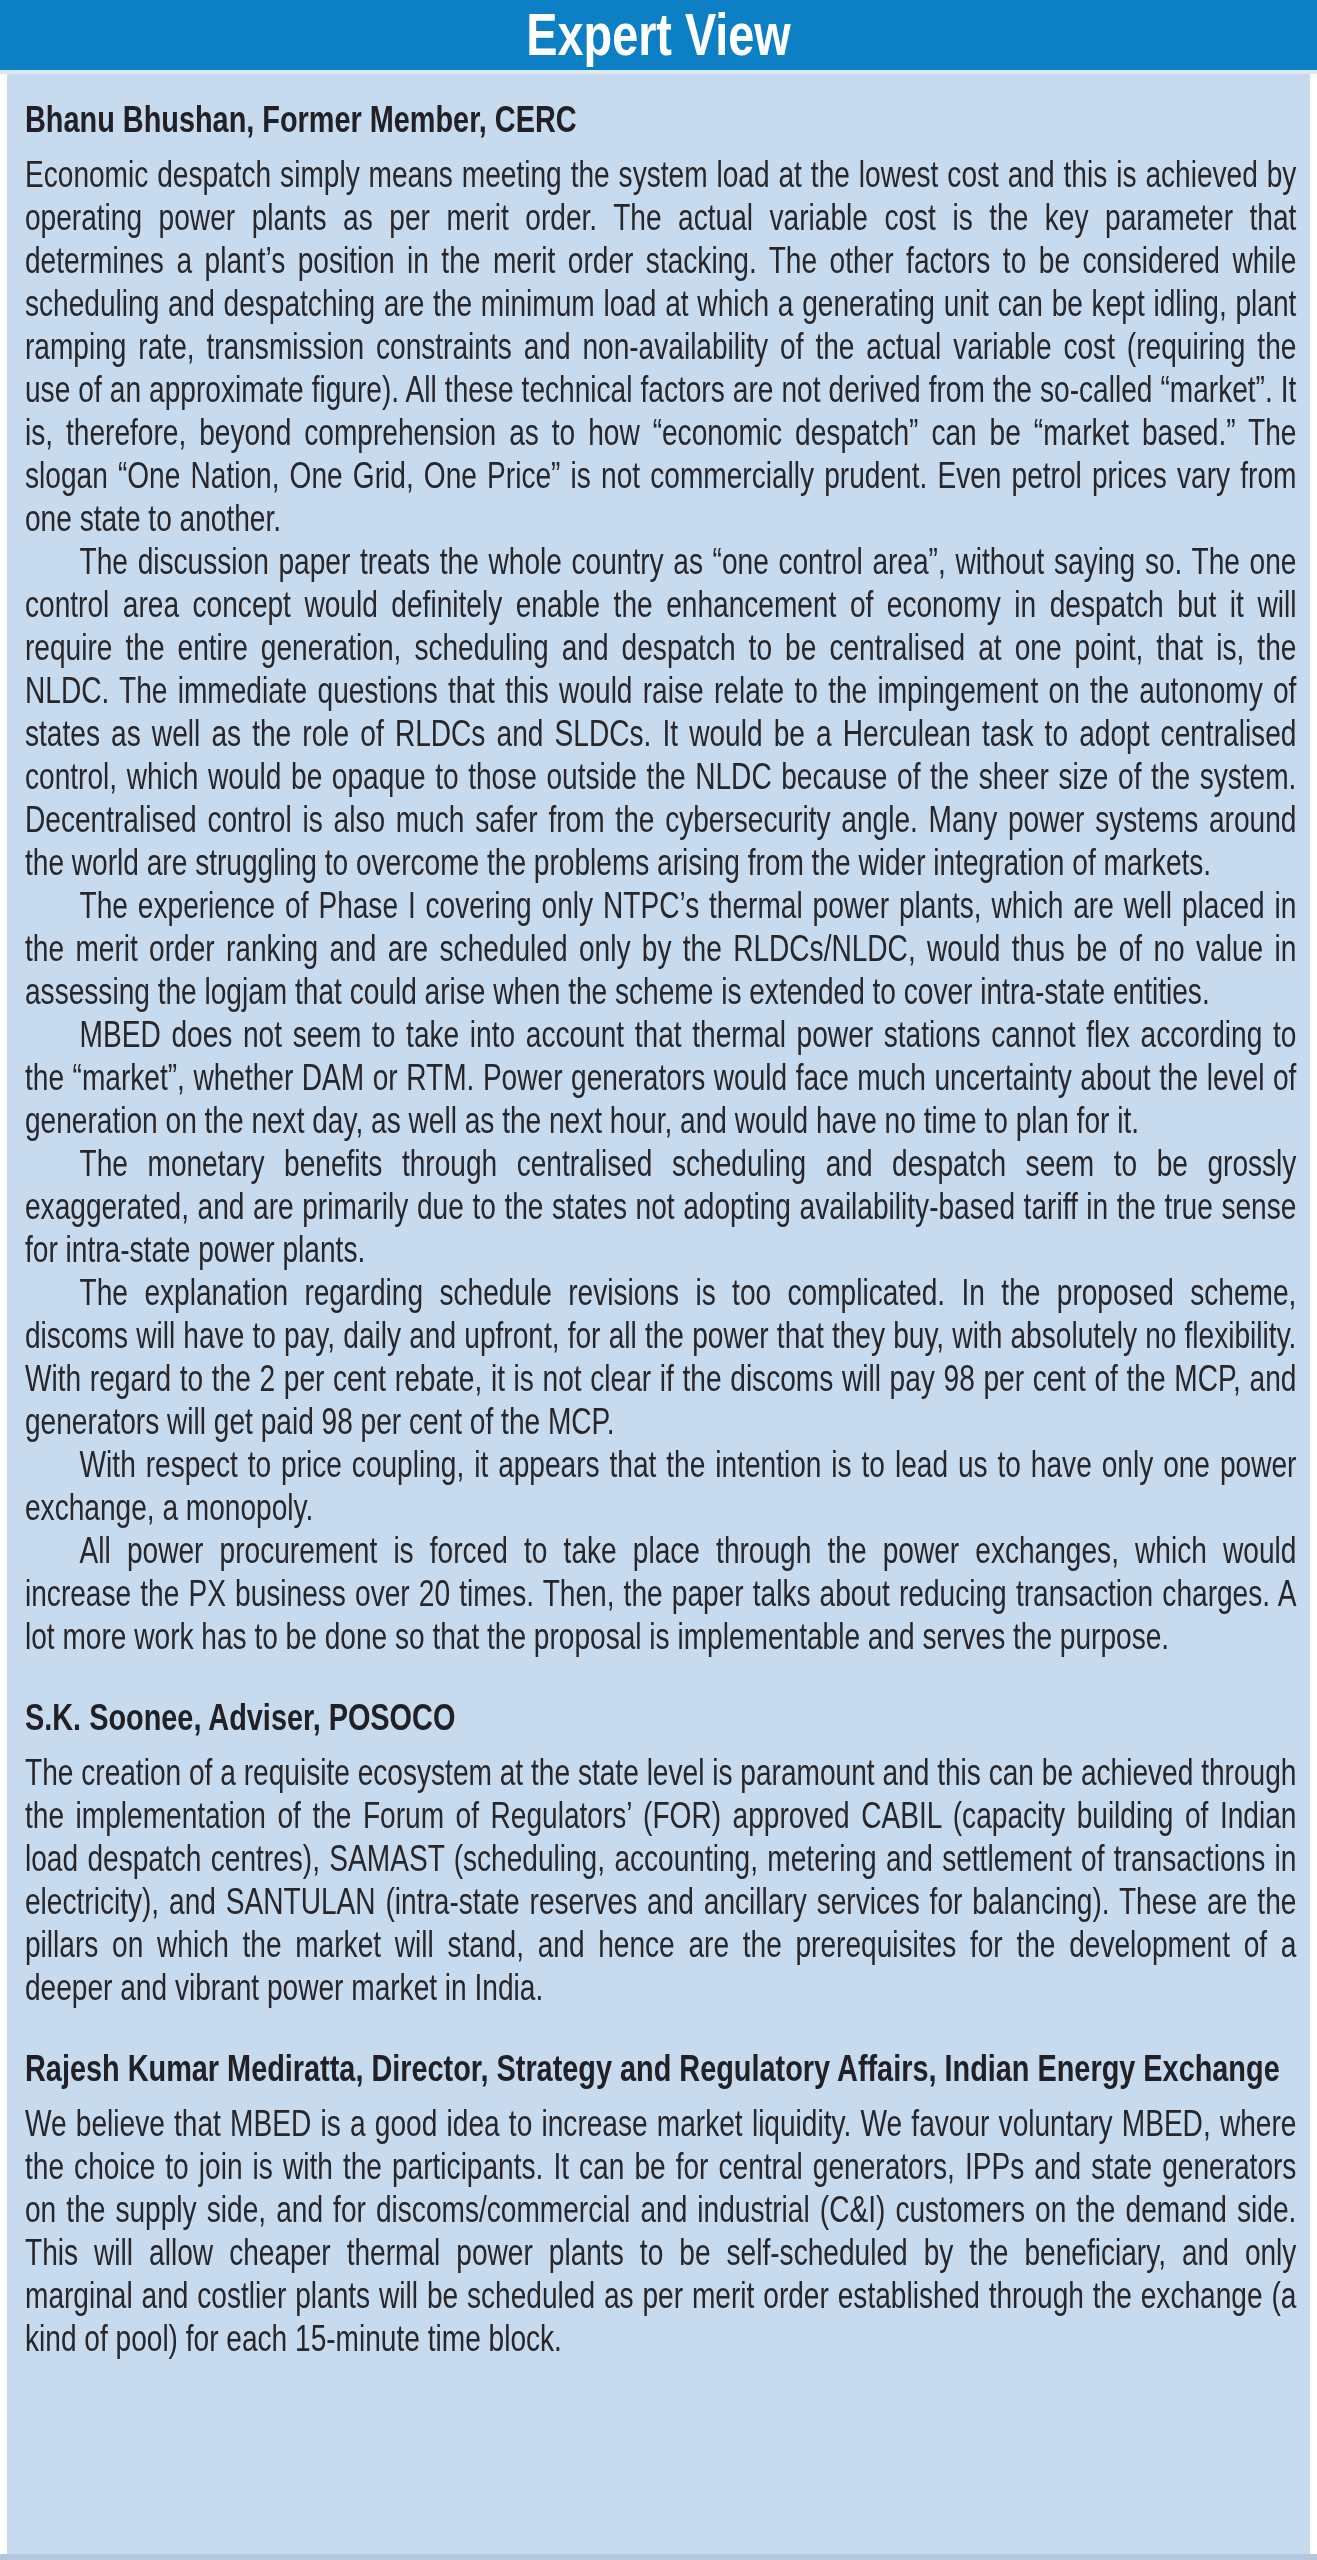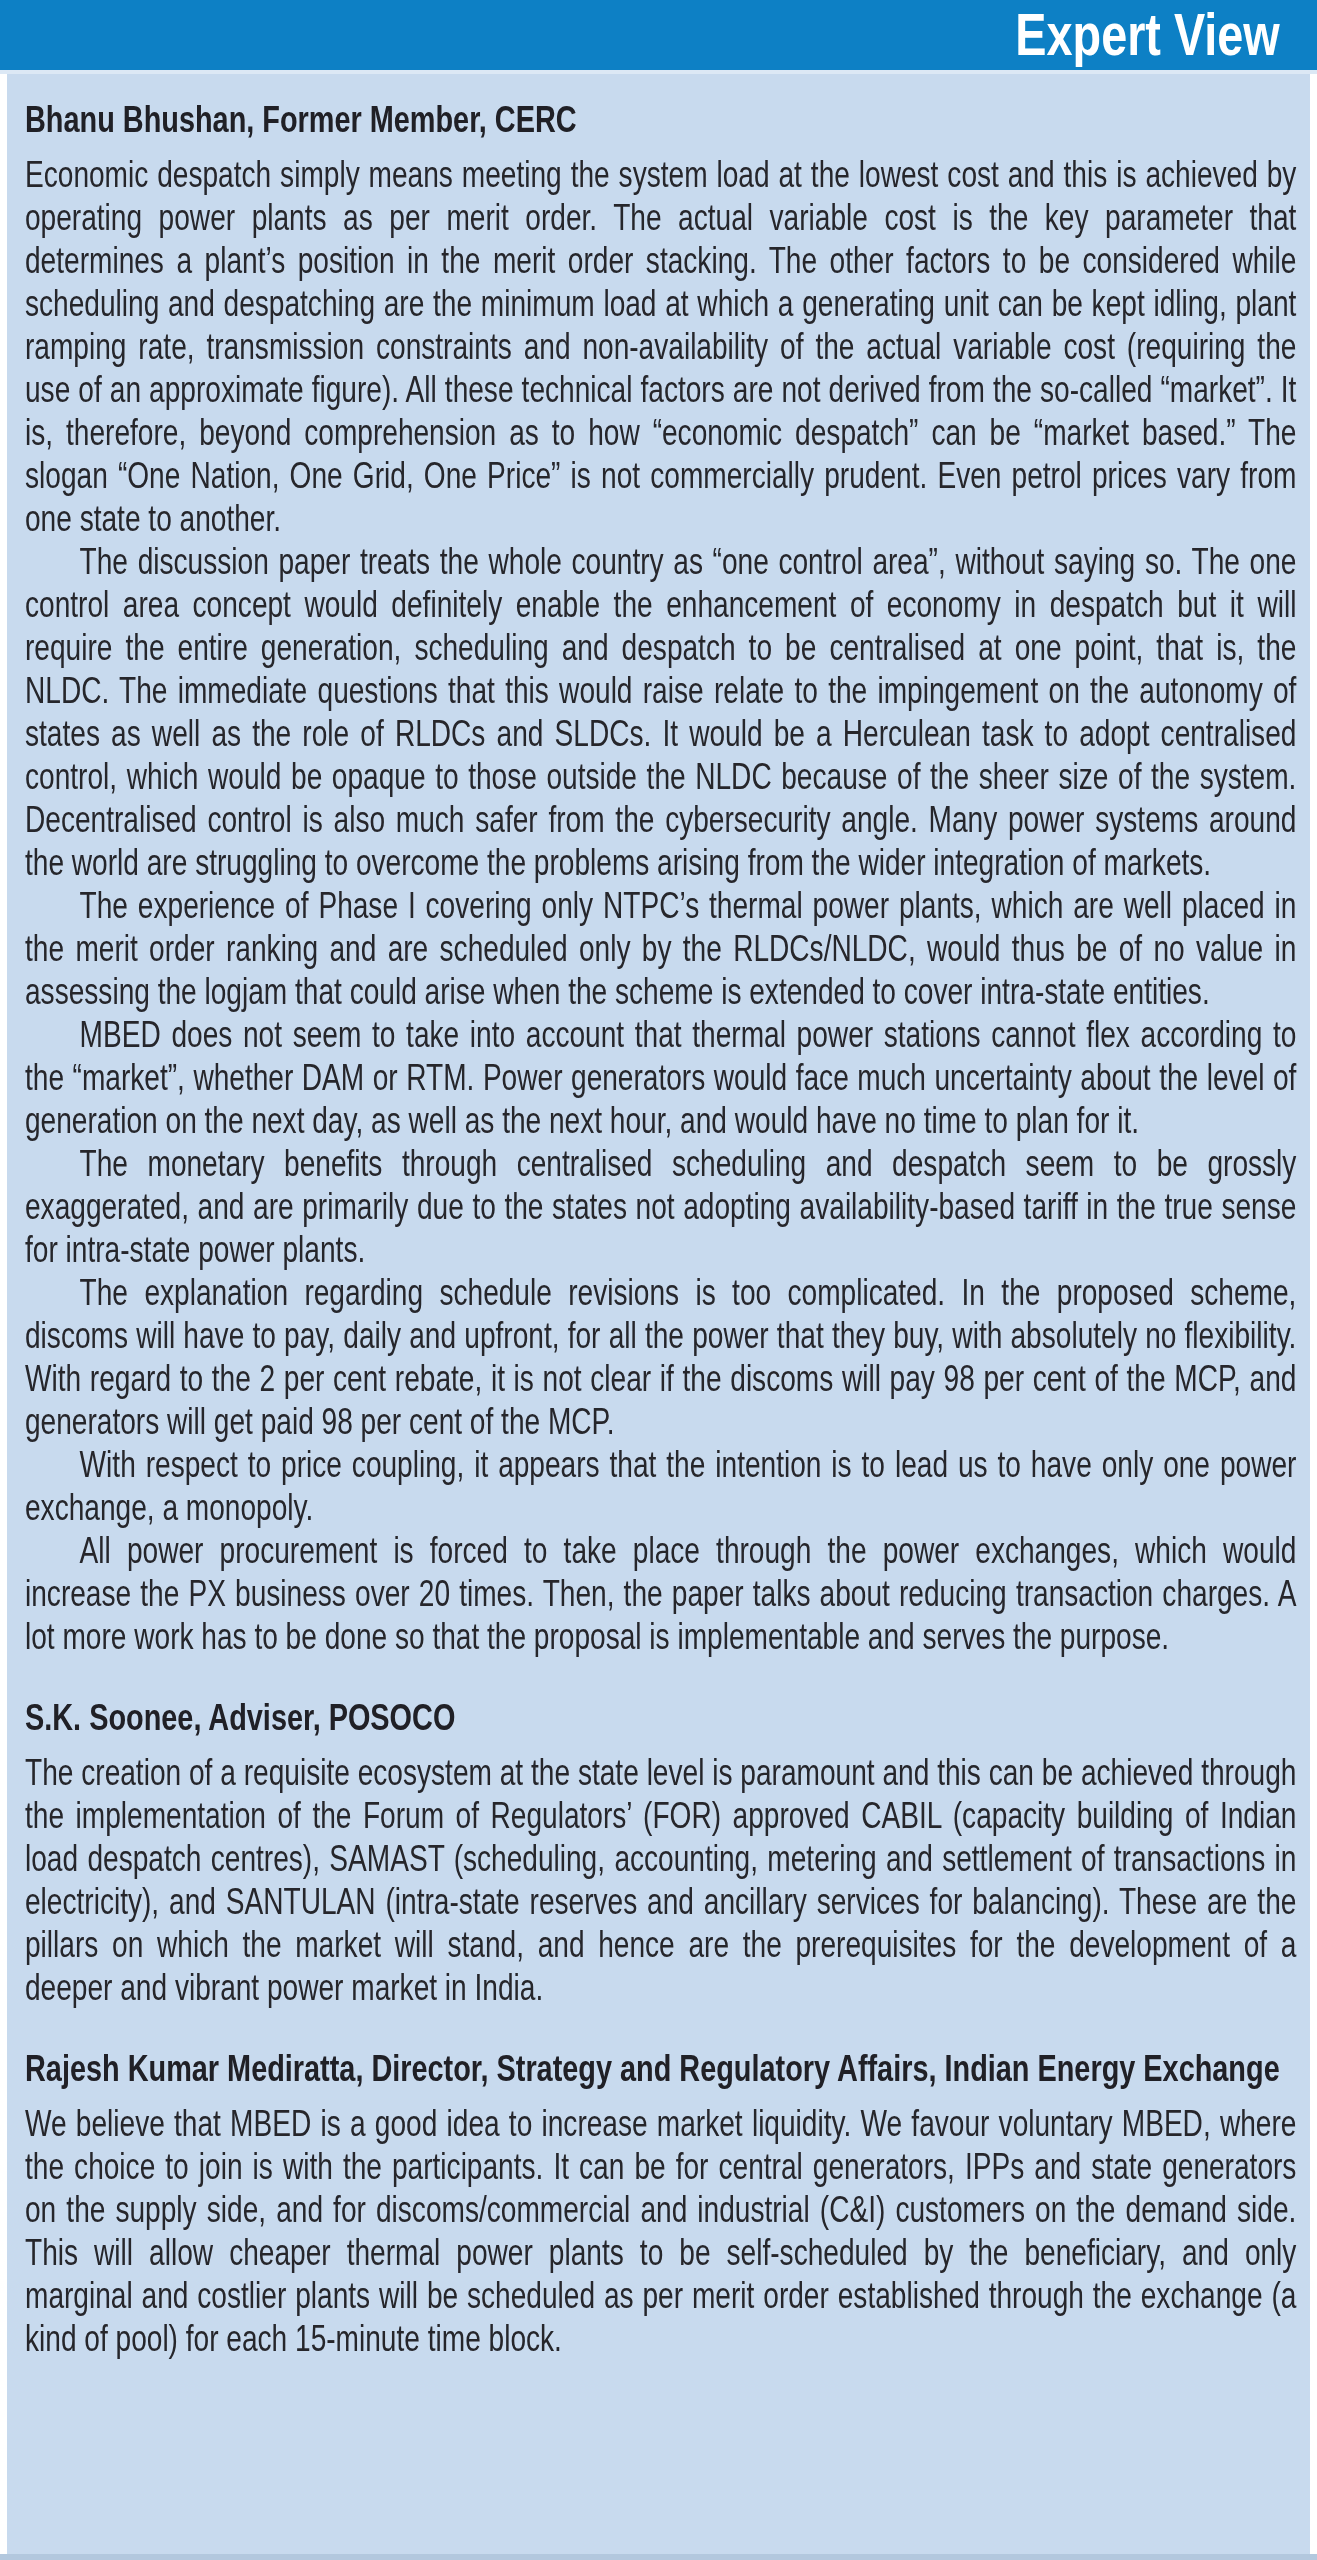--- a/index.html
+++ b/index.html
@@ -10,21 +10,21 @@
     background: #ffffff;
     overflow: hidden;
     font-family: "Liberation Sans", "DejaVu Sans", sans-serif;
   }
   .header-bar {
     width: 100%;
     height: 70px;
     background: #0d80c5;
     display: flex;
     align-items: center;
-    justify-content: flex-end;
+    justify-content: center;
   }
   .header-title {
     color: #ffffff;
     font-weight: 700;
     font-size: 60px;
     line-height: 70px;
     letter-spacing: 0px;
     transform: scaleX(0.78);
     transform-origin: center center;
     white-space: nowrap;

